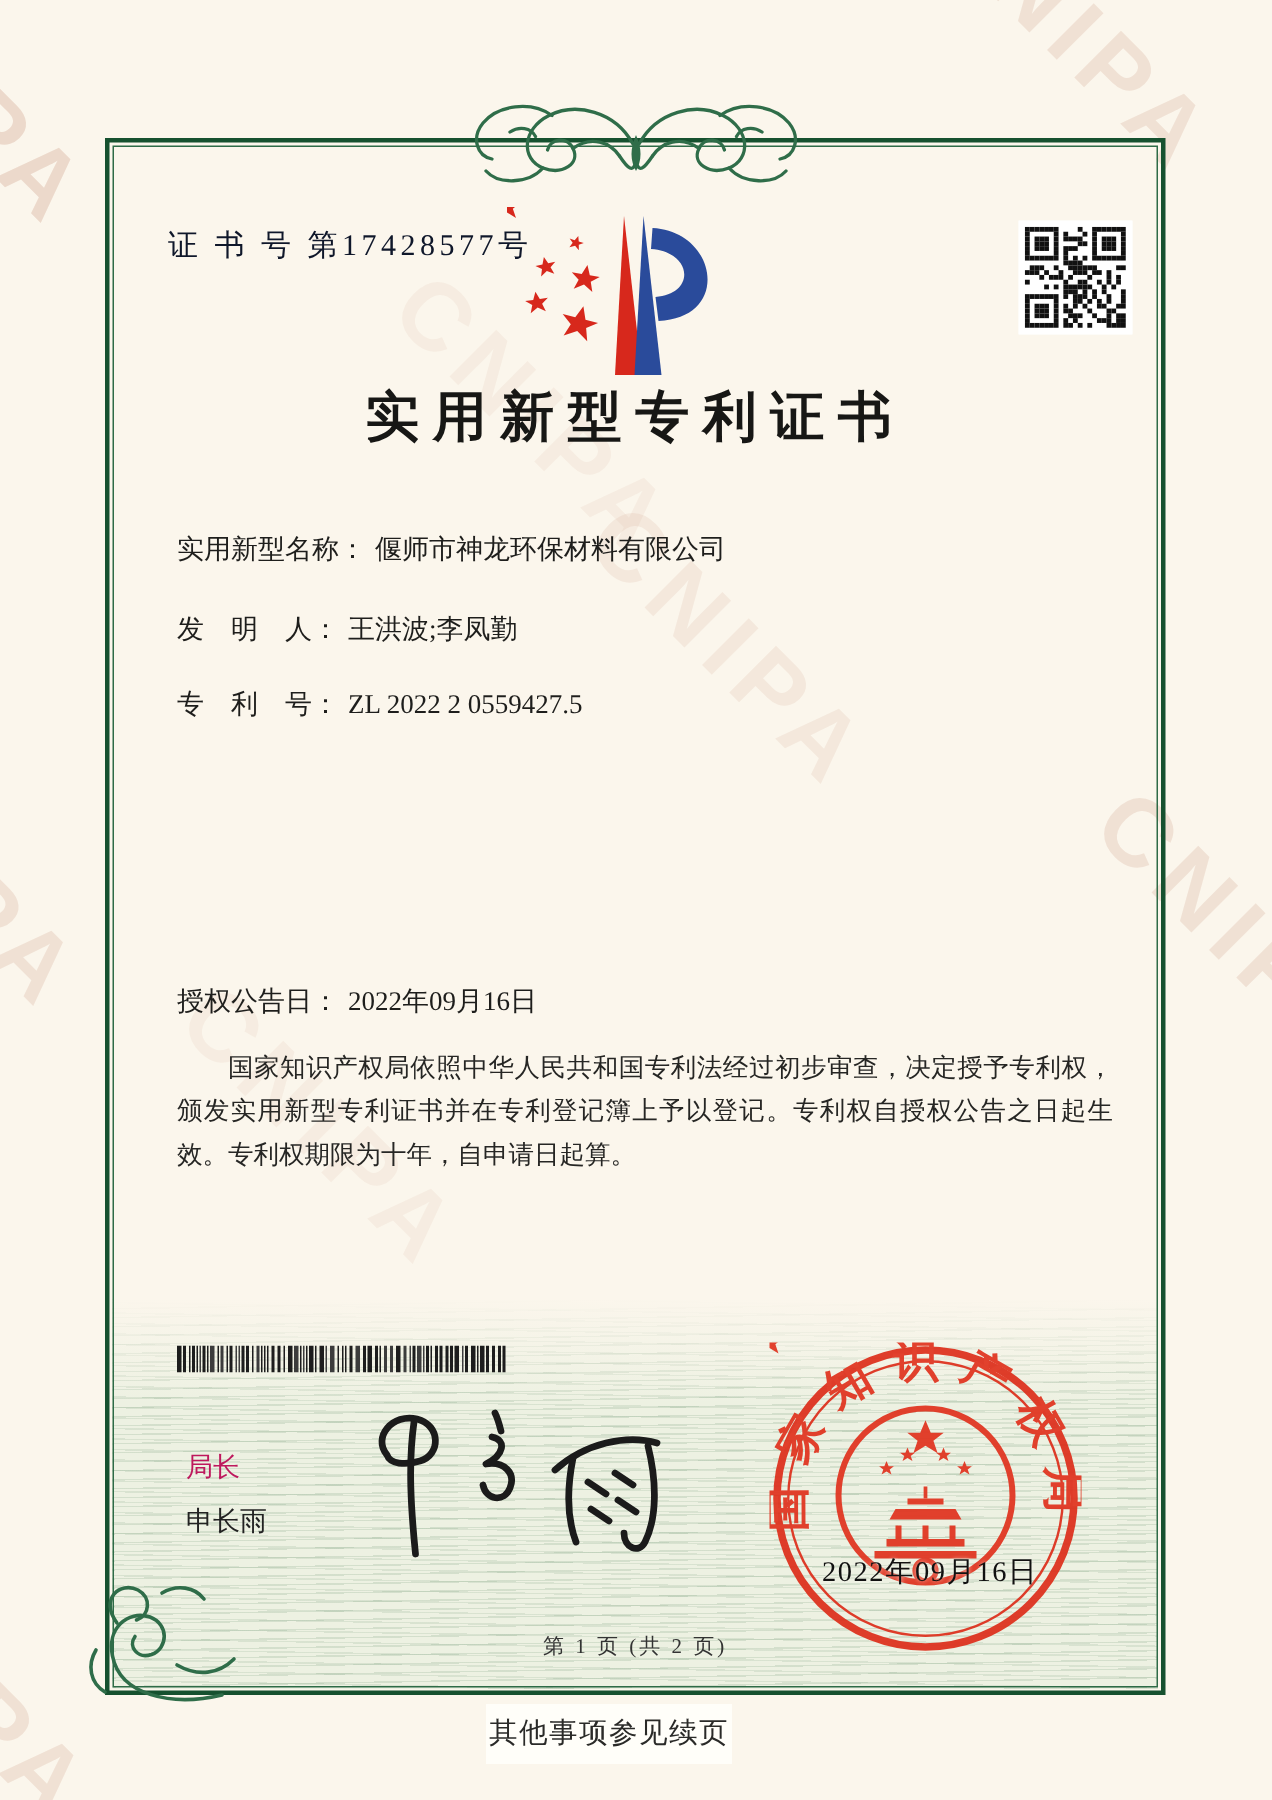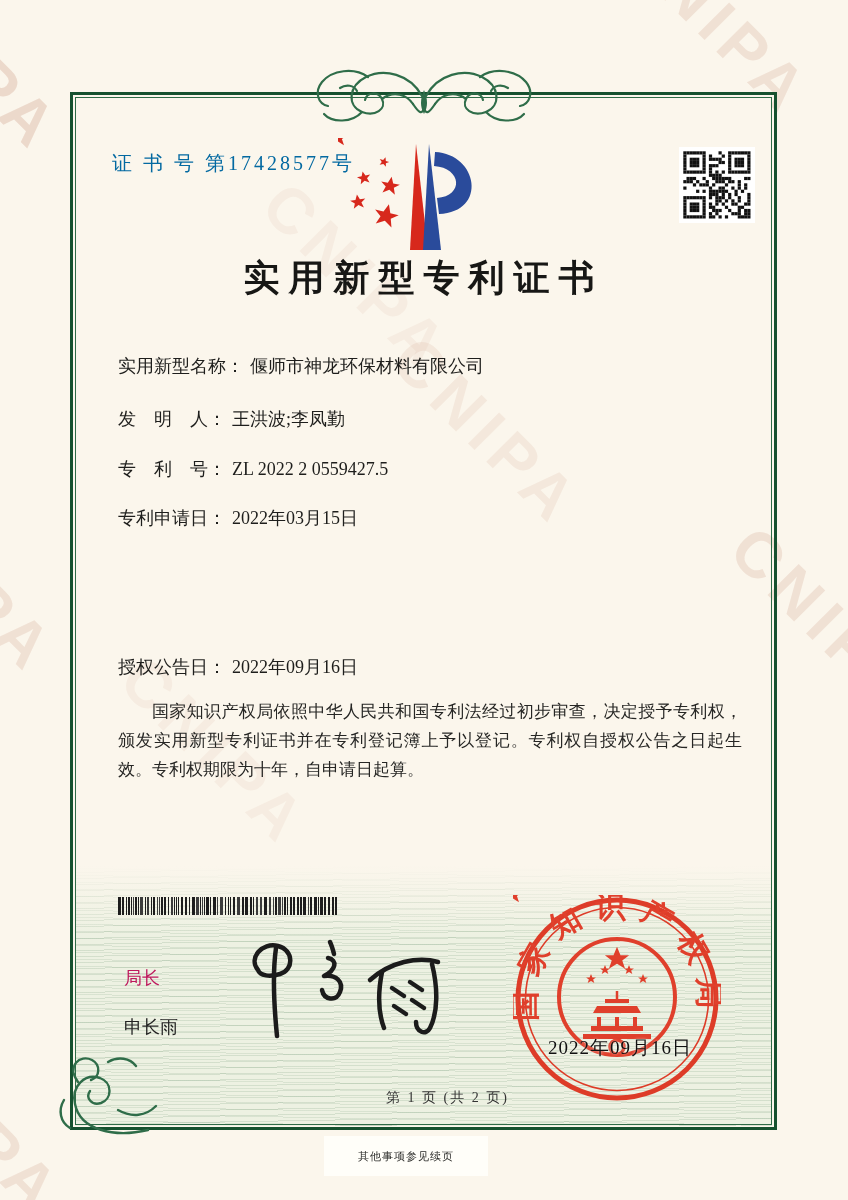--- a/index.html
+++ b/index.html
@@ -35,21 +35,21 @@
       repeating-linear-gradient(179deg, rgba(110,150,115,.20) 0 1px, rgba(0,0,0,0) 1px 6px),
       repeating-linear-gradient(181deg, rgba(110,150,115,.16) 0 1px, rgba(0,0,0,0) 1px 7px);
   }
   .band-fade{
     position:absolute;left:0;top:0;width:100%;height:70px;
     background:linear-gradient(180deg,#fbf6ec 0%,rgba(251,246,236,0) 100%);
   }
   
   .cert-no{
     position:absolute;left:112px;top:150px;
-    font-size:20px;letter-spacing:3px;color:#0369a1;
+    font-size:20px;letter-spacing:3px;color:#0f172a;
   }
   .logo{position:absolute;left:338px;top:138px;}
   .qr{position:absolute;left:679px;top:147px;width:76px;height:76px;background:#fff;}
   .title{
     position:absolute;left:70px;top:254px;width:707px;
     text-align:center;font-size:36px;font-weight:bold;letter-spacing:9px;
     color:#171715;
   }
   
   .row{position:absolute;left:118px;width:640px;font-size:18px;color:#1e1e1c;white-space:nowrap;}
@@ -58,36 +58,36 @@
   .row .part2{position:absolute;left:327px;top:0;}
   
   .bodytext{
     position:absolute;left:118px;top:697px;width:624px;
     font-size:17px;line-height:29px;color:#262624;text-align:justify;font-family:Liberation Serif, serif;
   }
   .bodytext p{margin:0 0 3px 0;text-indent:2em;}
   
   .barcode{position:absolute;left:118px;top:897px;}
   .signer-title{position:absolute;left:124px;top:966px;font-family:"Liberation Sans","DejaVu Sans",sans-serif;font-size:18px;color:#be185d;}
-  .signer-name{position:absolute;left:124px;top:1002px;font-family:Liberation Serif, serif;font-size:18px;color:#222;margin-top:13px;}
+  .signer-name{position:absolute;left:124px;top:1002px;font-family:Liberation Serif, serif;font-size:18px;color:#222;}
   .signature{position:absolute;left:232px;top:928px;}
   .seal{position:absolute;left:513px;top:895px;}
   .seal-date{
     position:absolute;left:520px;top:1035px;width:200px;text-align:center;
     font-size:19px;color:#111;letter-spacing:1px;
     text-shadow:0 0 3px rgba(250,248,240,.8);
   }
   .page-num{
     position:absolute;left:70px;top:1089px;width:707px;text-align:center;
-    font-size:14px;color:#333;letter-spacing:2px;padding-left:24px;
+    font-size:14px;color:#333;letter-spacing:2px;
   }
   .note-box{
     position:absolute;left:324px;top:1136px;width:164px;height:40px;
     background:#fffef9;text-align:center;line-height:40px;
-    font-size:11px;color:#2a2a28;letter-spacing:1px;
+    font-size:19px;color:#2a2a28;letter-spacing:1px;
   }
   .flourish-top{position:absolute;left:294px;top:62px;}
   .flourish-corner{position:absolute;left:48px;top:1048px;}
 </style>
 </head>
 <body>
 
 <div class="page">
 
   <div class="wm o45" style="left:-90px;top:-52px;">CNIPA</div>
@@ -383,23 +383,20 @@
 
   <div class="row" style="top:354px">
     <span class="lb">实用新型名称：</span><span class="val">偃师市神龙环保材料有限公司</span>
   </div>
   <div class="row" style="top:407px">
     <span class="lb">发　明　人：</span><span class="val">王洪波;李凤勤</span>
   </div>
   <div class="row" style="top:457px">
     <span class="lb">专　利　号：</span><span class="val">ZL 2022 2 0559427.5</span>
   </div>
-  <div class="row" style="top:506px">
-    <span class="lb">专利申请日：</span><span class="val">2022年03月15日</span>
-  </div>
   <div class="row" style="top:655px">
     <span class="lb">授权公告日：</span><span class="val">2022年09月16日</span>
   </div>
 
   <div class="bodytext">
     <p>国家知识产权局依照中华人民共和国专利法经过初步审查，决定授予专利权，颁发实用新型专利证书并在专利登记簿上予以登记。专利权自授权公告之日起生效。专利权期限为十年，自申请日起算。</p>
   </div>
 
   <svg class="barcode" width="220" height="18" viewBox="0 0 220 18">
     <g id="bc-bars" fill="#1d1d1d">

